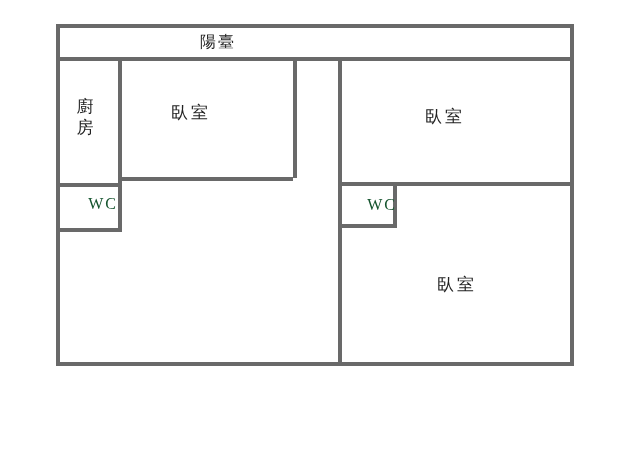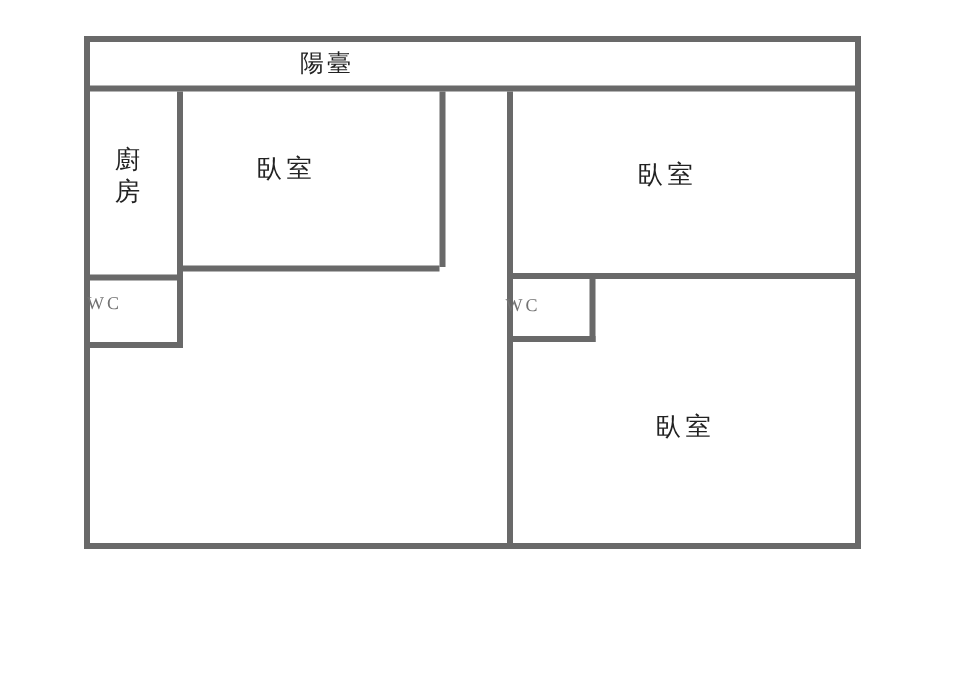--- a/index.html
+++ b/index.html
@@ -39,23 +39,23 @@
     color:var(--ink);
     white-space:nowrap;
   }
   .lbl-balcony {left:178px; top:32px;  width:80px; font-size:16px; letter-spacing:2px;}
   .lbl-kitchen {left:74px;  top:96px;  width:22px; line-height:21px;
                 letter-spacing:0; white-space:normal; word-break:break-all; text-align:center;}
   .lbl-bedL    {left:151px; top:101px; width:80px;}
   .lbl-bedRT   {left:405px; top:105px; width:80px;}
   .lbl-bedRB   {left:417px; top:273px; width:80px;}
   .lbl-wc{
-    position:absolute;width:60px;text-align:left;
+    position:absolute;width:60px;text-align:right;
     font-family:"Liberation Serif","DejaVu Serif",serif;
-    font-size:12px;letter-spacing:2px;color:#737373;
+    font-size:16px;letter-spacing:2px;color:#14532d;
   }
   .lbl-wcL {left:58px;  top:195px;}
   .lbl-wcR {left:337px; top:196px;}
 </style>
 </head>
 <body>
 
 <div class="plan">
 
   <div class="outer"></div>

